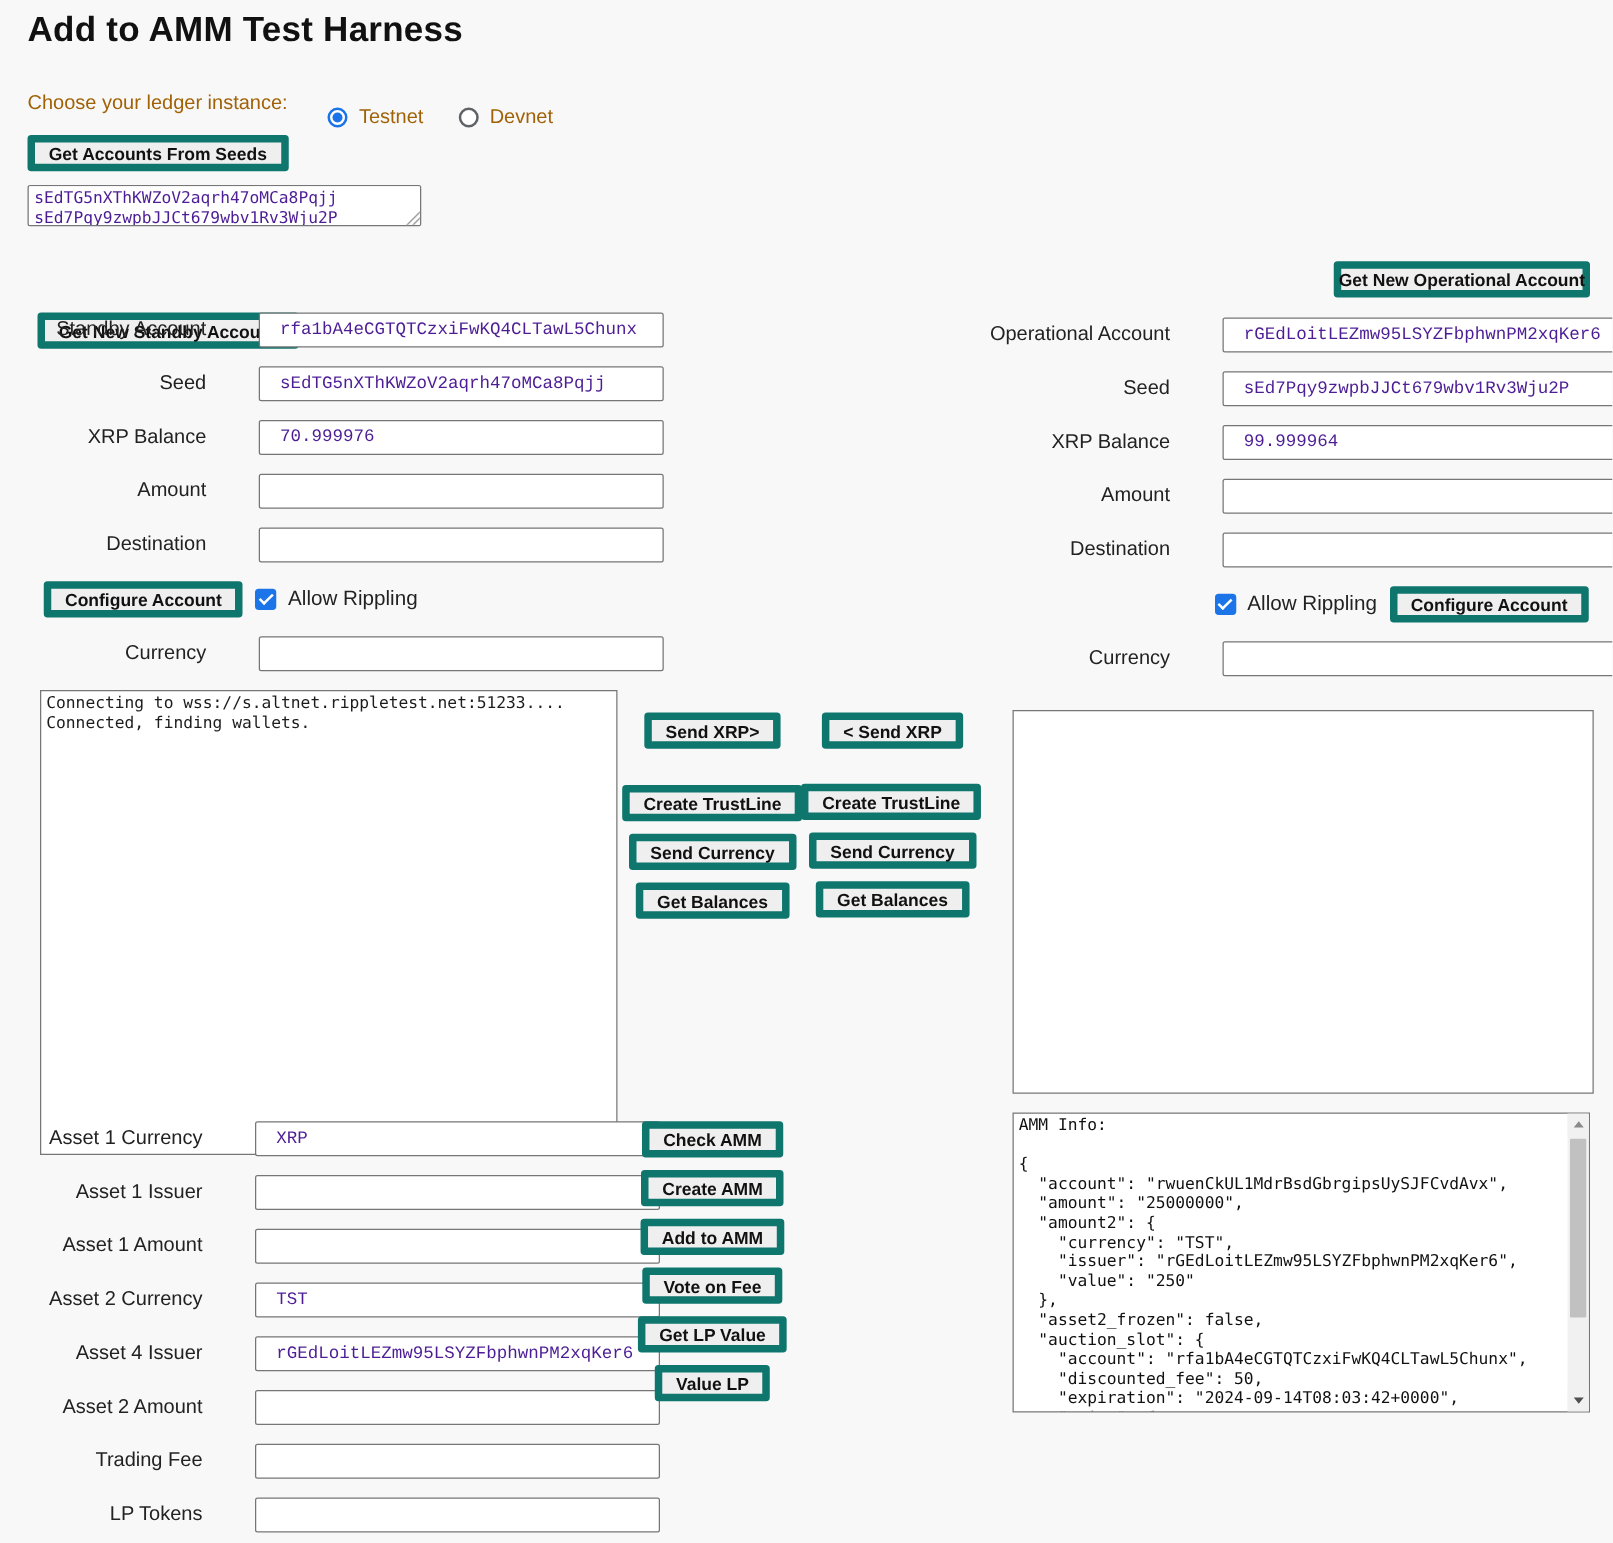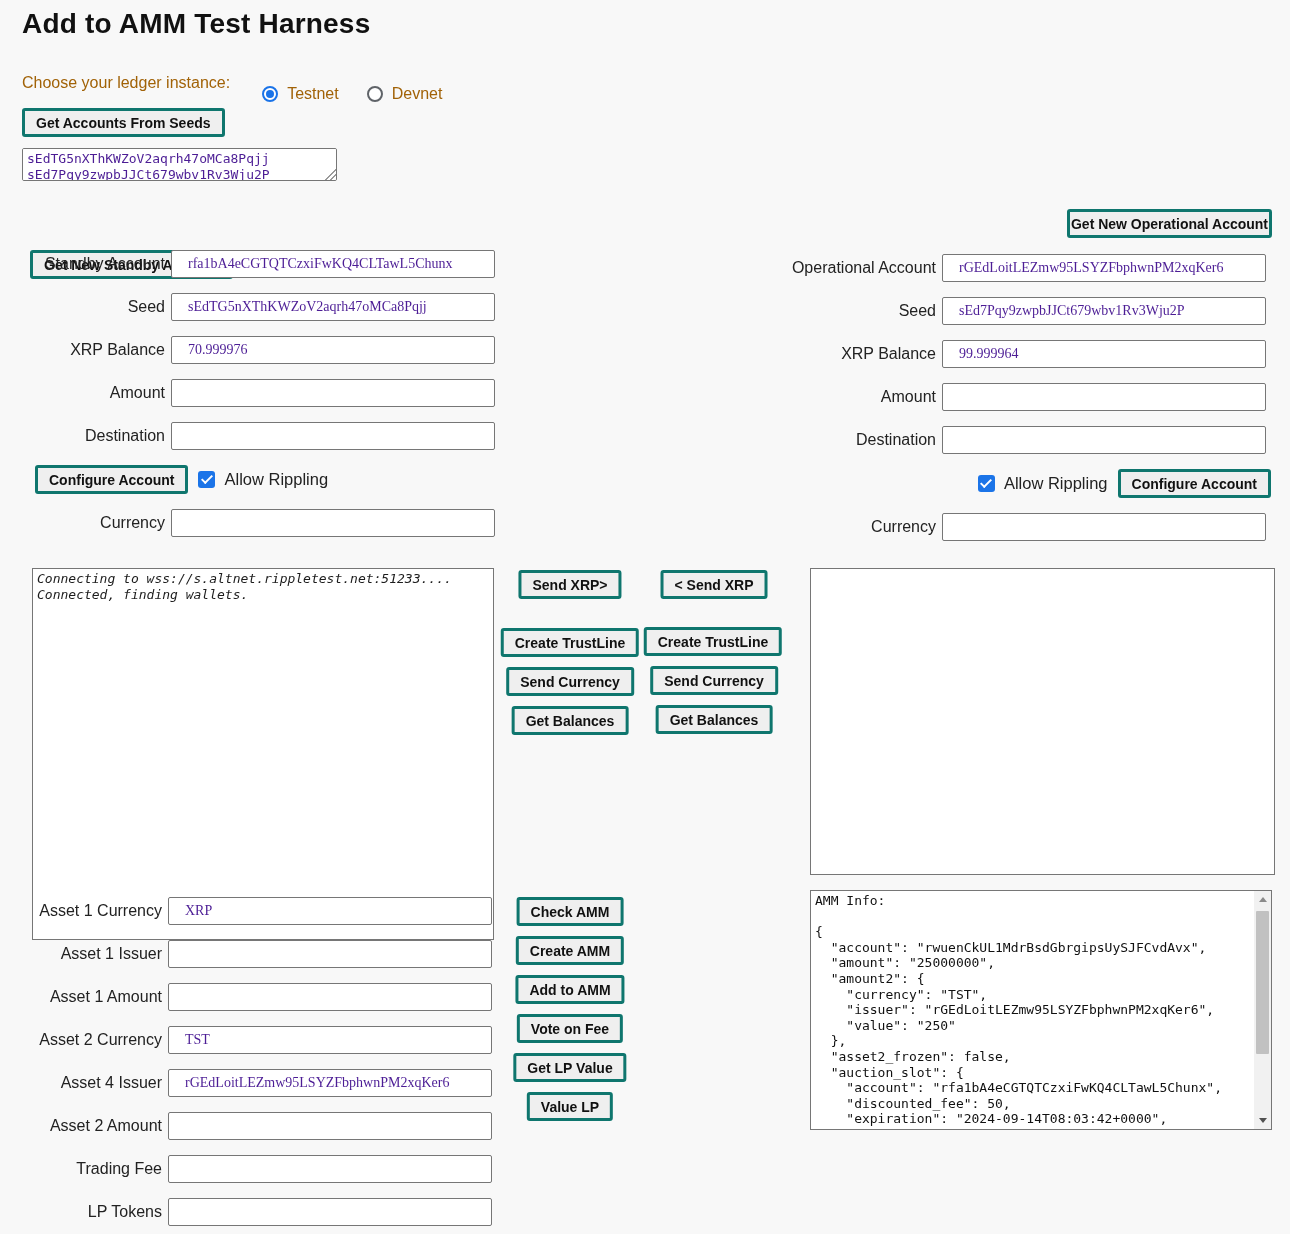--- a/index.html
+++ b/index.html
@@ -28,34 +28,34 @@
     display: inline-flex; align-items: center; justify-content: center;
     margin-right: 9px; flex: none;
   }
   .radio.selected { border-color: #1a73e8; }
   .radio.selected::after {
     content: ""; width: 8px; height: 8px; border-radius: 50%; background: #1a73e8;
   }
 
   .btn {
     display: inline-flex; align-items: center; justify-content: center;
-    background: #efefef; border: 3px solid #0f766e; border-radius: 3px;
+    background: #efefef; border: 6px solid #0f766e; border-radius: 3px;
     font-family: "Liberation Sans", sans-serif;
     font-size: 14px; font-weight: 600; color: #111;
     height: 29px; padding: 0 11px; cursor: pointer; white-space: nowrap;
   }
 
   textarea, input[type=text] {
     font-family: inherit; background: #fff;
     border: 1px solid #767676; border-radius: 2px; color: #4c1d95;
   }
   textarea { font-family: "DejaVu Sans Mono","Liberation Mono",monospace; font-size: 13px; line-height: 15.5px; padding: 2px 4px; resize: none; }
   input[type=text] {
     width: 324px; height: 28px; padding: 2px 16px;
-    font-size: 14px; font-family: Liberation Serif, serif;
+    font-size: 14px; font-family: Liberation Mono, monospace; margin-left: 36px;
   }
 
   .fields { display: block; }
   .frow { display: flex; align-items: center; height: 28px; margin-bottom: 15px; }
   .flabel { font-size: 16px; color: #222; text-align: right; padding-right: 6px; white-space: nowrap; }
   .flabel.w140 { width: 141px; flex: none; }
   .flabel.w164 { width: 164px; flex: none; }
   .flabel.w137 { width: 138px; flex: none; }
 
   .checkbox {
@@ -190,21 +190,21 @@
       <span class="checkbox"></span>
       <span class="cfg-label" style="margin-left:9px;">Allow Rippling</span>
       <button class="btn" style="margin-left:10px;">Configure Account</button>
     </div>
     <div class="frow">
       <span class="flabel w164">Currency</span>
       <input type="text" value="" style="">
     </div>
   </div>
 
-  <div class="console-box abs" style="left:32px; top:568px; width:462px; height:372px;font-style:italic;">Connecting to wss://s.altnet.rippletest.net:51233....
+  <div class="console-box abs" style="left:32px; top:552px; width:462px; height:372px;">Connecting to wss://s.altnet.rippletest.net:51233....
 Connected, finding wallets.</div>
 
   <button class="btn abs center-btn" style="left:570px; top:570px;">Send XRP&gt;</button>
   <button class="btn abs center-btn" style="left:714px; top:570px;">&lt; Send XRP</button>
 
   <button class="btn abs center-btn" style="left:570px; top:628px;">Create TrustLine</button>
   <button class="btn abs center-btn" style="left:713px; top:627px;">Create TrustLine</button>
 
   <button class="btn abs center-btn" style="left:570px; top:667px;">Send Currency</button>
   <button class="btn abs center-btn" style="left:714px; top:666px;">Send Currency</button>

